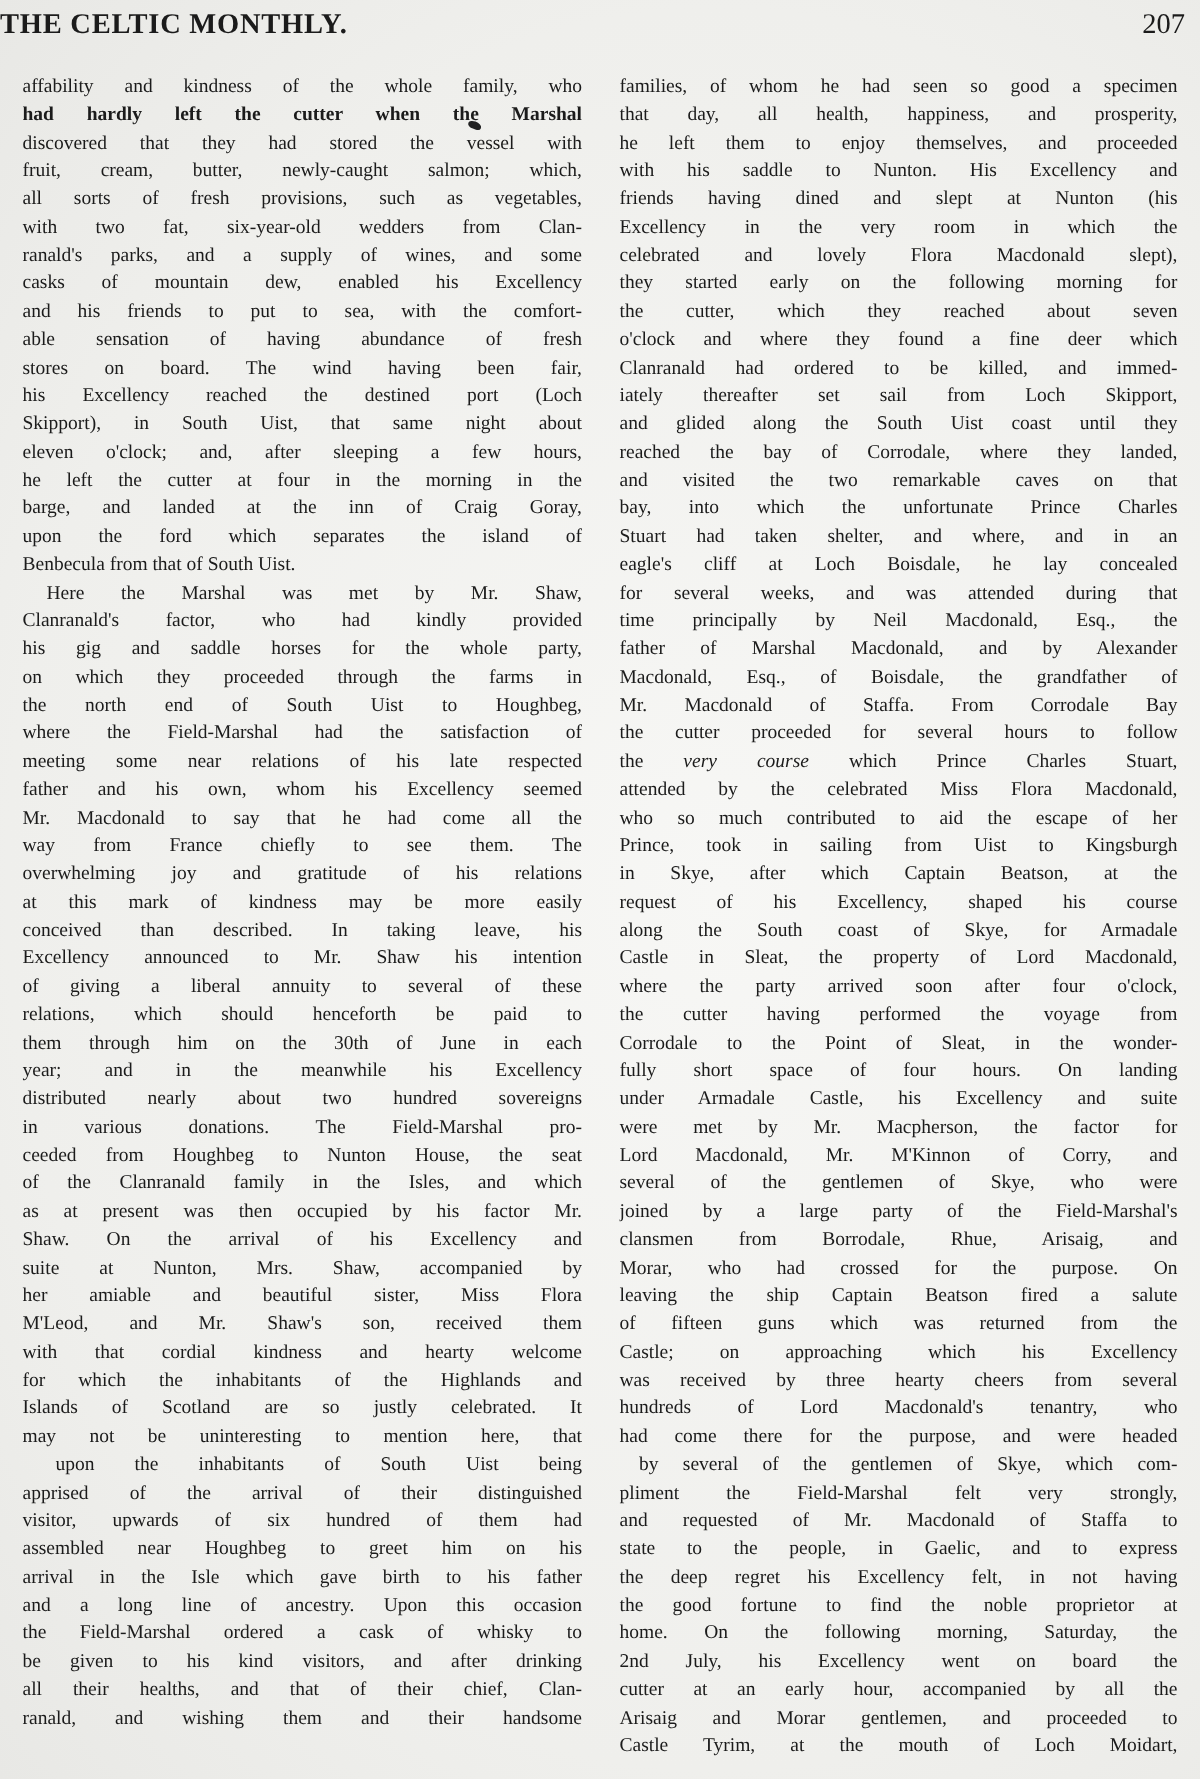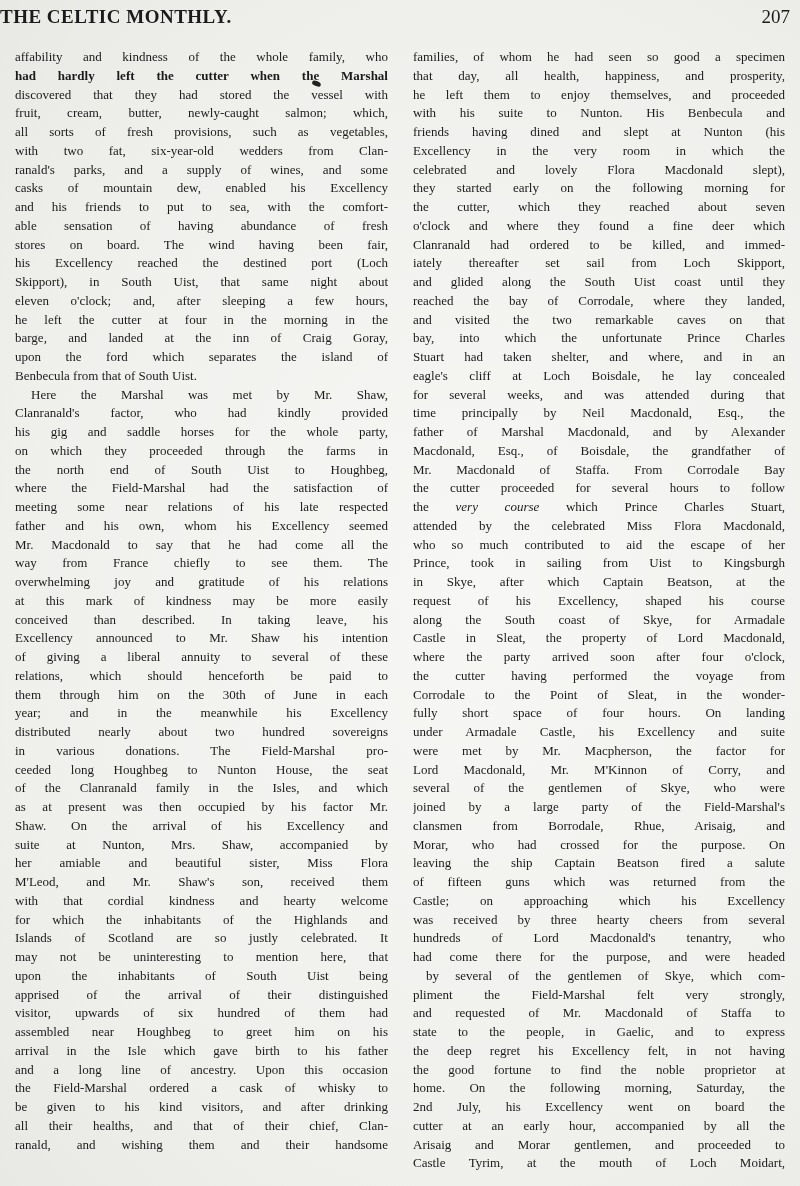--- a/index.html
+++ b/index.html
@@ -112,47 +112,47 @@
       <span class="line" style="white-space: nowrap; word-spacing: 9.67px;">overwhelming joy and gratitude of his relations</span>
       <span class="line" style="white-space: nowrap; word-spacing: 10.13px;">at this mark of kindness may be more easily</span>
       <span class="line" style="white-space: nowrap; word-spacing: 11.83px;">conceived than described. In taking leave, his</span>
       <span class="line" style="white-space: nowrap; word-spacing: 8.5px;">Excellency announced to Mr. Shaw his intention</span>
       <span class="line" style="white-space: nowrap; word-spacing: 9.5px;">of giving a liberal annuity to several of these</span>
       <span class="line" style="white-space: nowrap; word-spacing: 12.33px;">relations, which should henceforth be paid to</span>
       <span class="line" style="white-space: nowrap; word-spacing: 7.89px;">them through him on the 30th of June in each</span>
       <span class="line" style="white-space: nowrap; word-spacing: 15.33px;">year; and in the meanwhile his Excellency</span>
       <span class="line" style="white-space: nowrap; word-spacing: 10.6px;">distributed nearly about two hundred sovereigns</span>
       <span class="line" style="white-space: nowrap; word-spacing: 15px;">in various donations. The Field-Marshal pro-</span>
-      <span class="line" style="white-space: nowrap; word-spacing: 5.86px;">ceeded long Houghbeg to Nunton House, the seat</span>
+      <span class="line" style="white-space: nowrap; word-spacing: 5.86px;">ceeded from Houghbeg to Nunton House, the seat</span>
       <span class="line" style="white-space: nowrap; word-spacing: 7.13px;">of the Clanranald family in the Isles, and which</span>
       <span class="line" style="white-space: nowrap; word-spacing: 5.56px;">as at present was then occupied by his factor Mr.</span>
       <span class="line" style="white-space: nowrap; word-spacing: 12.71px;">Shaw. On the arrival of his Excellency and</span>
       <span class="line" style="white-space: nowrap; word-spacing: 12.67px;">suite at Nunton, Mrs. Shaw, accompanied by</span>
       <span class="line" style="white-space: nowrap; word-spacing: 14.33px;">her amiable and beautiful sister, Miss Flora</span>
       <span class="line" style="white-space: nowrap; word-spacing: 13.67px;">M'Leod, and Mr. Shaw's son, received them</span>
       <span class="line" style="white-space: nowrap; word-spacing: 10.67px;">with that cordial kindness and hearty welcome</span>
       <span class="line" style="white-space: nowrap; word-spacing: 9.29px;">for which the inhabitants of the Highlands and</span>
       <span class="line" style="white-space: nowrap; word-spacing: 10.14px;">Islands of Scotland are so justly celebrated. It</span>
       <span class="line" style="white-space: nowrap; word-spacing: 9.57px;">may not be uninteresting to mention here, that</span>
-      <span class="line" style="white-space: nowrap; word-spacing: 17.5px;">upon the inhabitants of South Uist being</span>
+      <span class="line" style="white-space: nowrap; word-spacing: 17.5px; margin-left: 22px;">upon the inhabitants of South Uist being</span>
       <span class="line" style="white-space: nowrap; word-spacing: 13.67px;">apprised of the arrival of their distinguished</span>
       <span class="line" style="white-space: nowrap; word-spacing: 11.86px;">visitor, upwards of six hundred of them had</span>
       <span class="line" style="white-space: nowrap; word-spacing: 9.86px;">assembled near Houghbeg to greet him on his</span>
       <span class="line" style="white-space: nowrap; word-spacing: 6.78px;">arrival in the Isle which gave birth to his father</span>
       <span class="line" style="white-space: nowrap; word-spacing: 7.88px;">and a long line of ancestry. Upon this occasion</span>
       <span class="line" style="white-space: nowrap; word-spacing: 9.57px;">the Field-Marshal ordered a cask of whisky to</span>
       <span class="line" style="white-space: nowrap; word-spacing: 7.75px;">be given to his kind visitors, and after drinking</span>
       <span class="line" style="white-space: nowrap; word-spacing: 9.25px;">all their healths, and that of their chief, Clan-</span>
       <span class="line" style="white-space: nowrap; word-spacing: 11.83px;">ranald, and wishing them and their handsome</span>
     </div>
   <div class="column col-right" id="col-right">
       <span class="line" style="white-space: nowrap; word-spacing: 3.89px;">families, of whom he had seen so good a specimen</span>
       <span class="line" style="white-space: nowrap; word-spacing: 11.67px;">that day, all health, happiness, and prosperity,</span>
       <span class="line" style="white-space: nowrap; word-spacing: 7.43px;">he left them to enjoy themselves, and proceeded</span>
-      <span class="line" style="white-space: nowrap; word-spacing: 10.71px;">with his suite to Nunton. His Benbecula and</span>
+      <span class="line" style="white-space: nowrap; word-spacing: 10.71px;">with his saddle to Nunton. His Excellency and</span>
       <span class="line" style="white-space: nowrap; word-spacing: 10.43px;">friends having dined and slept at Nunton (his</span>
       <span class="line" style="white-space: nowrap; word-spacing: 14px;">Excellency in the very room in which the</span>
       <span class="line" style="white-space: nowrap; word-spacing: 13.4px;">celebrated and lovely Flora Macdonald slept),</span>
       <span class="line" style="white-space: nowrap; word-spacing: 8.57px;">they started early on the following morning for</span>
       <span class="line" style="white-space: nowrap; word-spacing: 15px;">the cutter, which they reached about seven</span>
       <span class="line" style="white-space: nowrap; word-spacing: 7.25px;">o'clock and where they found a fine deer which</span>
       <span class="line" style="white-space: nowrap; word-spacing: 7px;">Clanranald had ordered to be killed, and immed-</span>
       <span class="line" style="white-space: nowrap; word-spacing: 13px;">iately thereafter set sail from Loch Skipport,</span>
       <span class="line" style="white-space: nowrap; word-spacing: 7.13px;">and glided along the South Uist coast until they</span>
       <span class="line" style="white-space: nowrap; word-spacing: 6.43px;">reached the bay of Corrodale, where they landed,</span>

